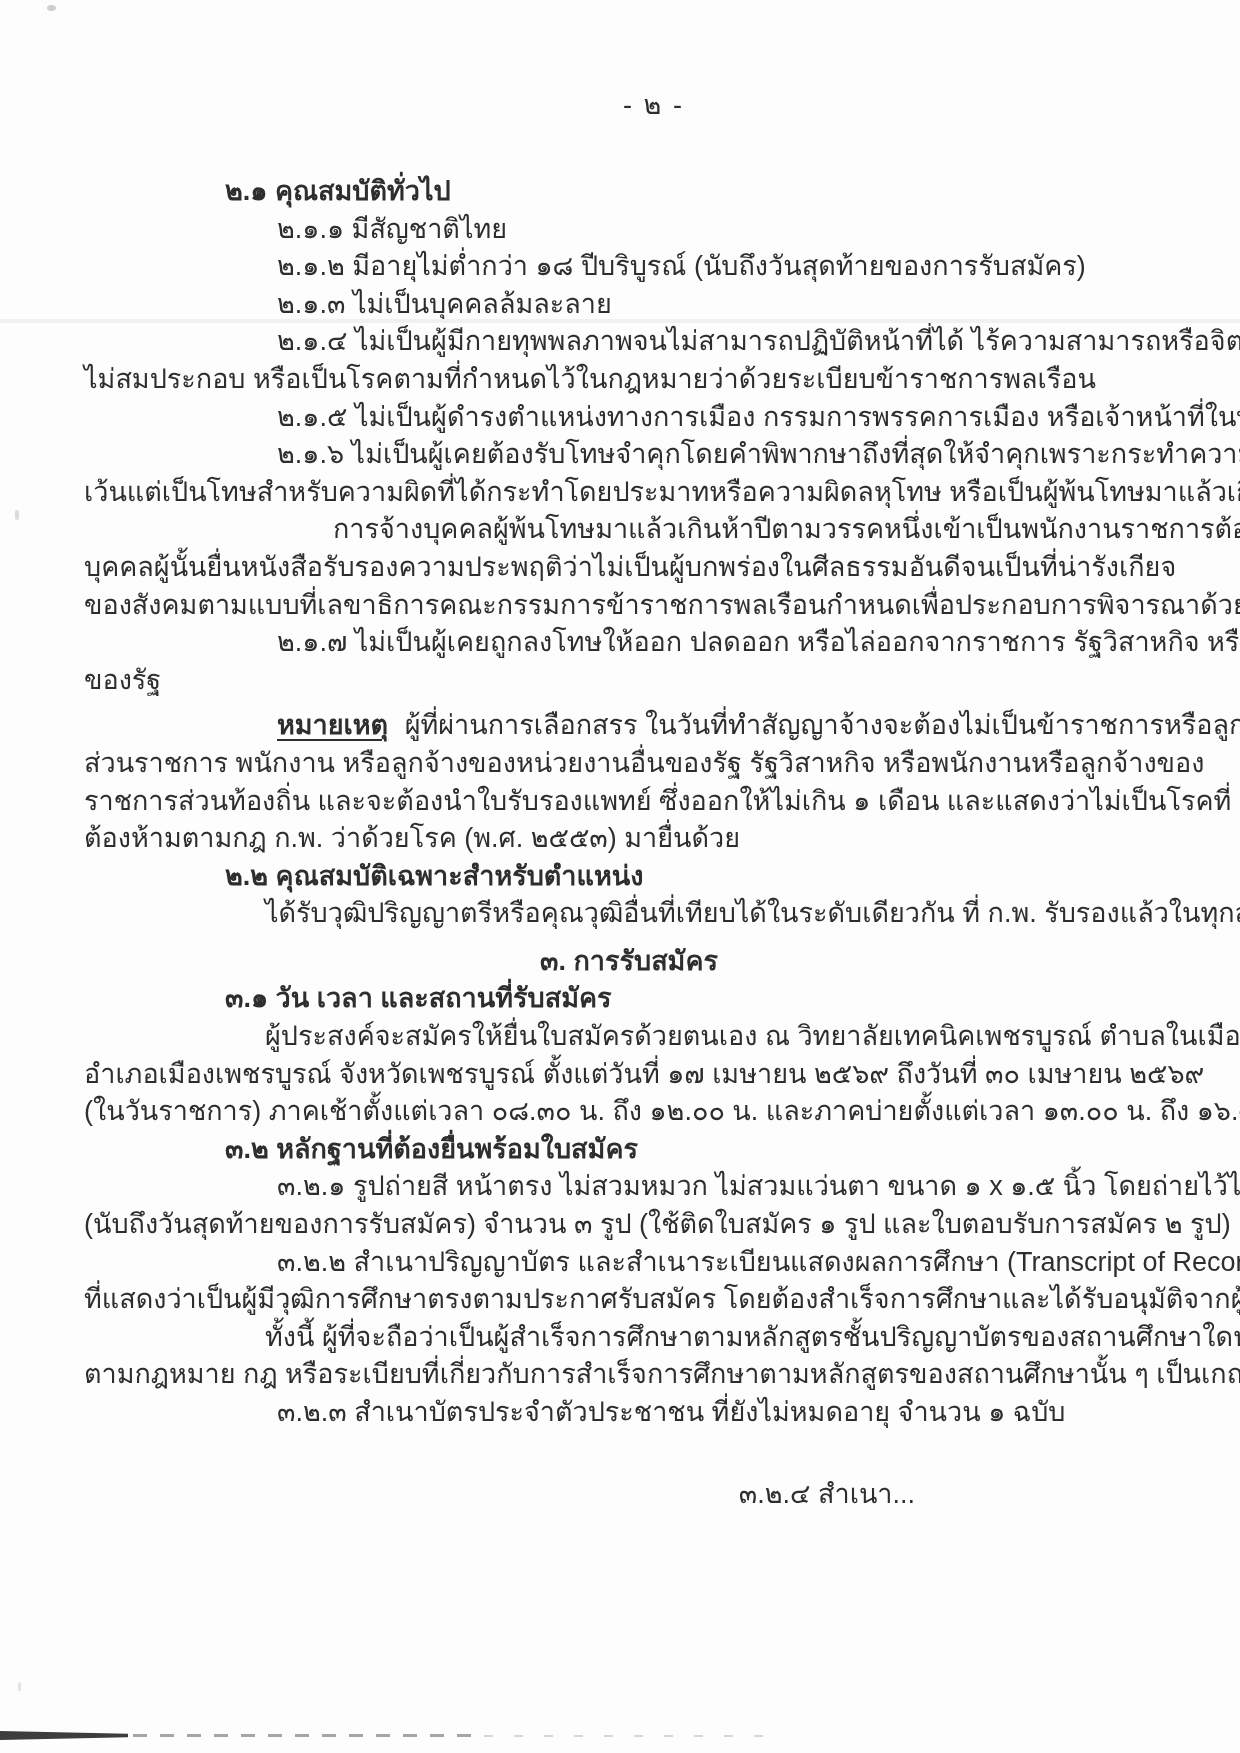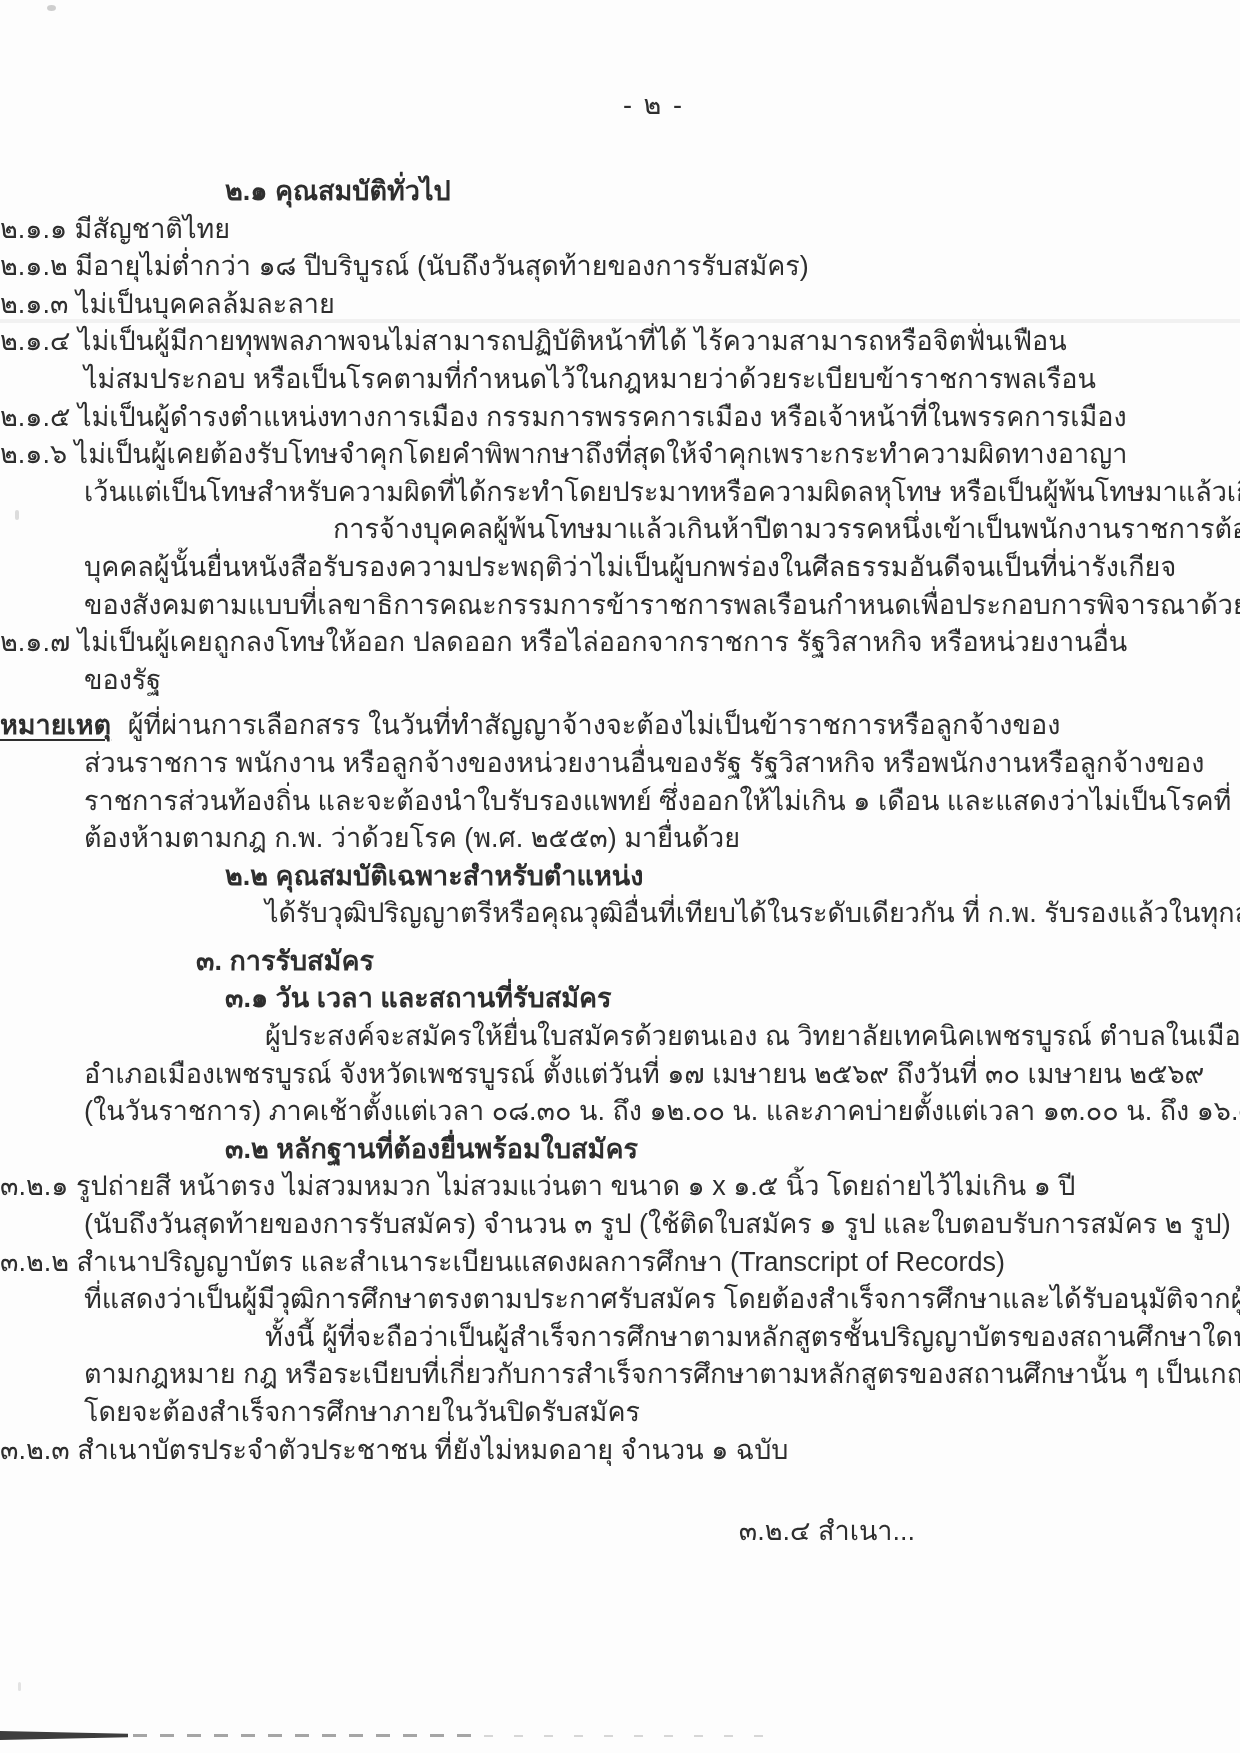--- a/index.html
+++ b/index.html
@@ -37,24 +37,24 @@
     line-height: 37.6px;
     white-space: nowrap;
   }
   .bold { font-weight: bold; }
   .ul   { text-decoration: underline; text-underline-offset: 5px; text-decoration-thickness: 1.5px; }
   
   .ind-cont { padding-left: 84px; }  
   .ind-sec  { padding-left: 196px; }  
   .ind-h    { padding-left: 225px; }  
   .ind-para { padding-left: 265px; }  
-  .ind-item { }  
+  .ind-item { padding-left: 277px; }  
   .ind-deep { padding-left: 333px; }  
   .mt8  { margin-top: 8px; }
-  .mt10 { margin-top: 10px; }
+  .mt10 { margin-top: 10px; text-align: center; }
   .catchword {
     margin-top: 44px;
     text-align: right;
     padding-right: 147px;
   }
   .note-intro { padding-left: 9px; }
   
   .artifact { position: absolute; }
   .speck-top {
     left: 47px; top: 5px; width: 9px; height: 6px;
@@ -128,21 +128,20 @@
   <div class="line ind-cont">อำเภอเมืองเพชรบูรณ์ จังหวัดเพชรบูรณ์ ตั้งแต่วันที่ ๑๗ เมษายน ๒๕๖๙ ถึงวันที่ ๓๐ เมษายน ๒๕๖๙</div>
   <div class="line ind-cont">(ในวันราชการ) ภาคเช้าตั้งแต่เวลา ๐๘.๓๐ น. ถึง ๑๒.๐๐ น. และภาคบ่ายตั้งแต่เวลา ๑๓.๐๐ น. ถึง ๑๖.๓๐ น.</div>
 
   <div class="line ind-h bold">๓.๒ หลักฐานที่ต้องยื่นพร้อมใบสมัคร</div>
   <div class="line ind-item">๓.๒.๑ รูปถ่ายสี หน้าตรง ไม่สวมหมวก ไม่สวมแว่นตา ขนาด ๑ x ๑.๕ นิ้ว โดยถ่ายไว้ไม่เกิน ๑ ปี</div>
   <div class="line ind-cont">(นับถึงวันสุดท้ายของการรับสมัคร) จำนวน ๓ รูป (ใช้ติดใบสมัคร ๑ รูป และใบตอบรับการสมัคร ๒ รูป)</div>
   <div class="line ind-item">๓.๒.๒ สำเนาปริญญาบัตร และสำเนาระเบียนแสดงผลการศึกษา (Transcript of Records)</div>
   <div class="line ind-cont">ที่แสดงว่าเป็นผู้มีวุฒิการศึกษาตรงตามประกาศรับสมัคร โดยต้องสำเร็จการศึกษาและได้รับอนุมัติจากผู้มี</div>
   <div class="line ind-para">ทั้งนี้ ผู้ที่จะถือว่าเป็นผู้สำเร็จการศึกษาตามหลักสูตรชั้นปริญญาบัตรของสถานศึกษาใดนั้น จะถือ</div>
   <div class="line ind-cont">ตามกฎหมาย กฎ หรือระเบียบที่เกี่ยวกับการสำเร็จการศึกษาตามหลักสูตรของสถานศึกษานั้น ๆ เป็นเกณฑ์</div>
-  <div class="line ind-cont">โดยจะต้องสำเร็จการศึกษาภายในวันปิดรับสมัคร</div>
   <div class="line ind-item">๓.๒.๓ สำเนาบัตรประจำตัวประชาชน ที่ยังไม่หมดอายุ จำนวน ๑ ฉบับ</div>
 
   <div class="line catchword">๓.๒.๔ สำเนา...</div>
 
 </div>
 
 <div class="artifact speck-top"></div>
 <div class="artifact scan-band"></div>
 <div class="artifact speck-left-1"></div>
 <div class="artifact speck-left-2"></div>

